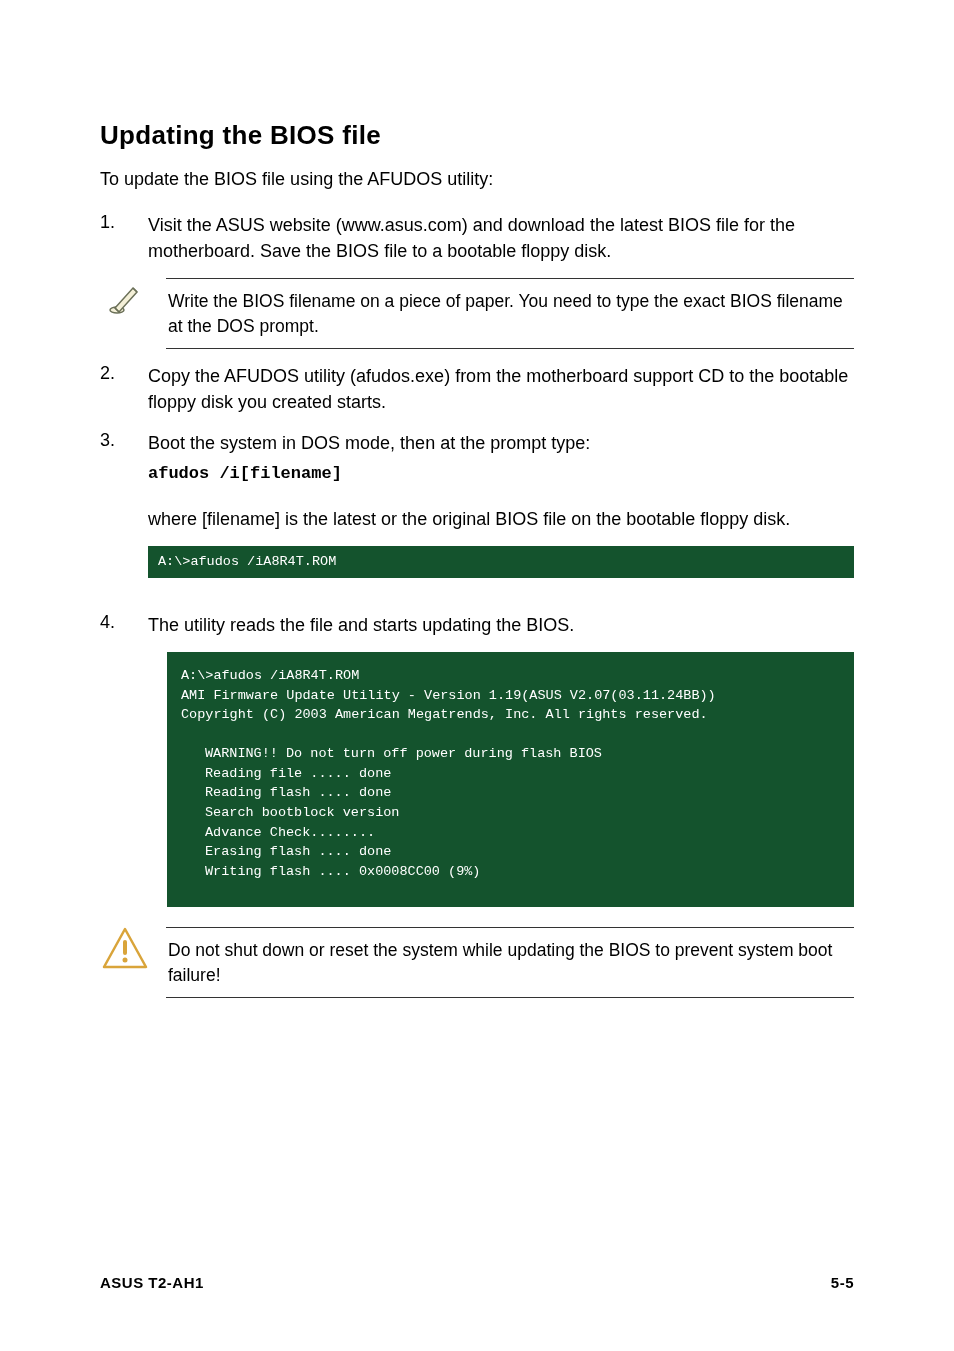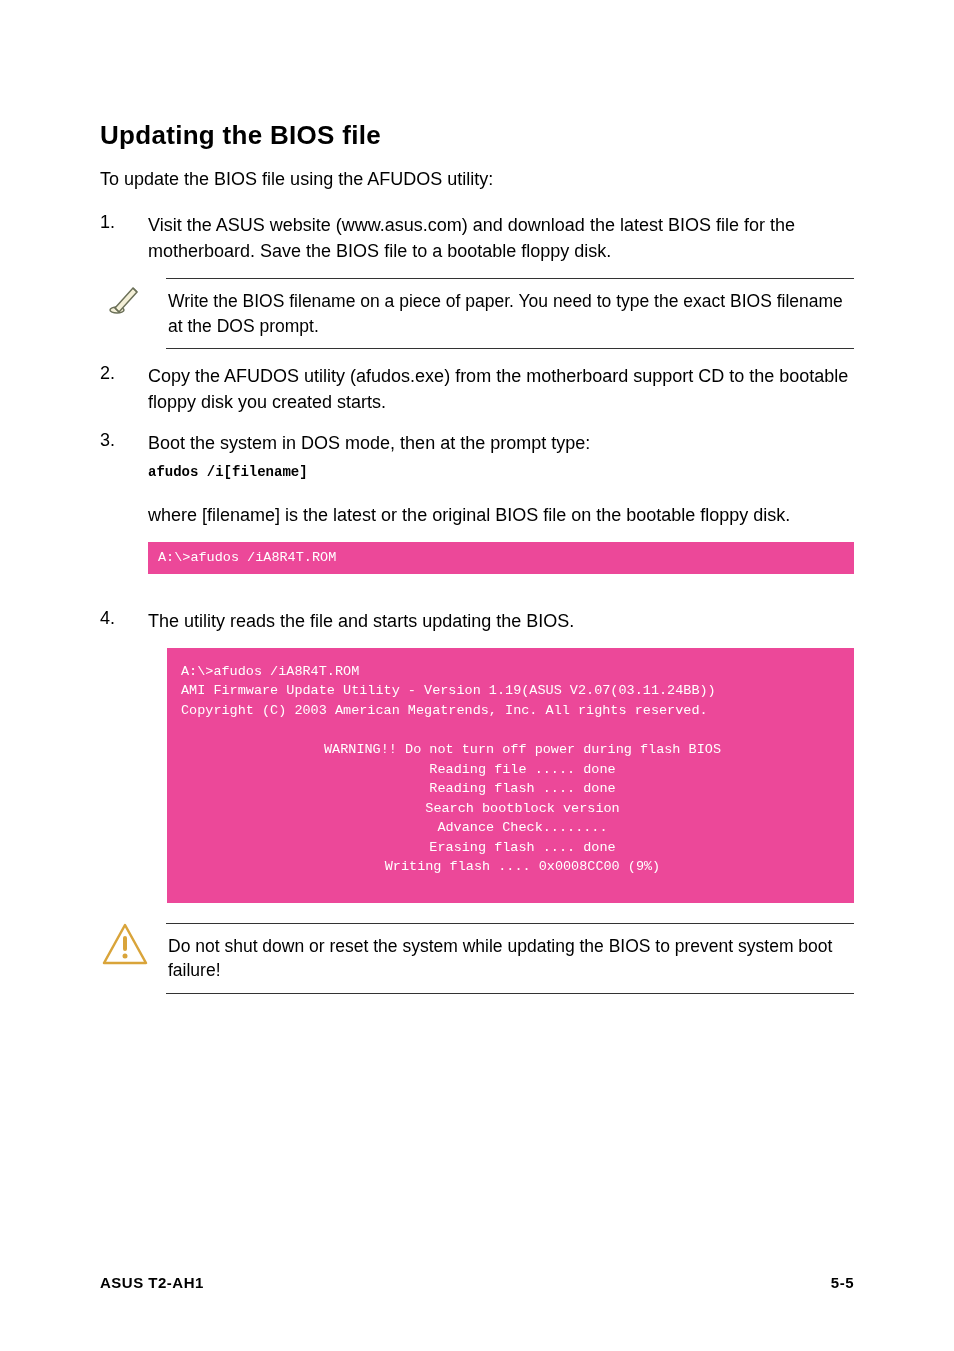--- a/index.html
+++ b/index.html
@@ -62,45 +62,44 @@
     flex: 1;
     border-top: 1px solid #333;
     border-bottom: 1px solid #333;
     padding: 10px 2px;
     font-size: 17.5px;
     line-height: 1.4;
   }
   .code-inline {
     font-family: "Courier New", Courier, monospace;
     font-weight: bold;
-    font-size: 14px;
+    font-size: 17px;
     margin: 6px 0;
     display: block;
   }
   .para {
     margin: 20px 0 14px 0;
   }
   .term-block {
-    background: #ec4899;
+    background: #14532d;
     color: #fff;
     font-family: "Courier New", Courier, monospace;
     font-size: 13.5px;
     padding: 6px 10px;
     margin: 10px 0 20px 0;
     line-height: 1.45;
     white-space: pre;
   }
   .term-block.big {
     padding: 14px 14px 26px 14px;
     margin-left: 67px;
   }
   .term-indent {
     padding-left: 24px;
     display: block;
-    text-align: center;
   }
   .footer {
     position: absolute;
     left: 100px;
     right: 100px;
     bottom: 60px;
     display: flex;
     justify-content: space-between;
     font-weight: 900;
     font-size: 15px;

